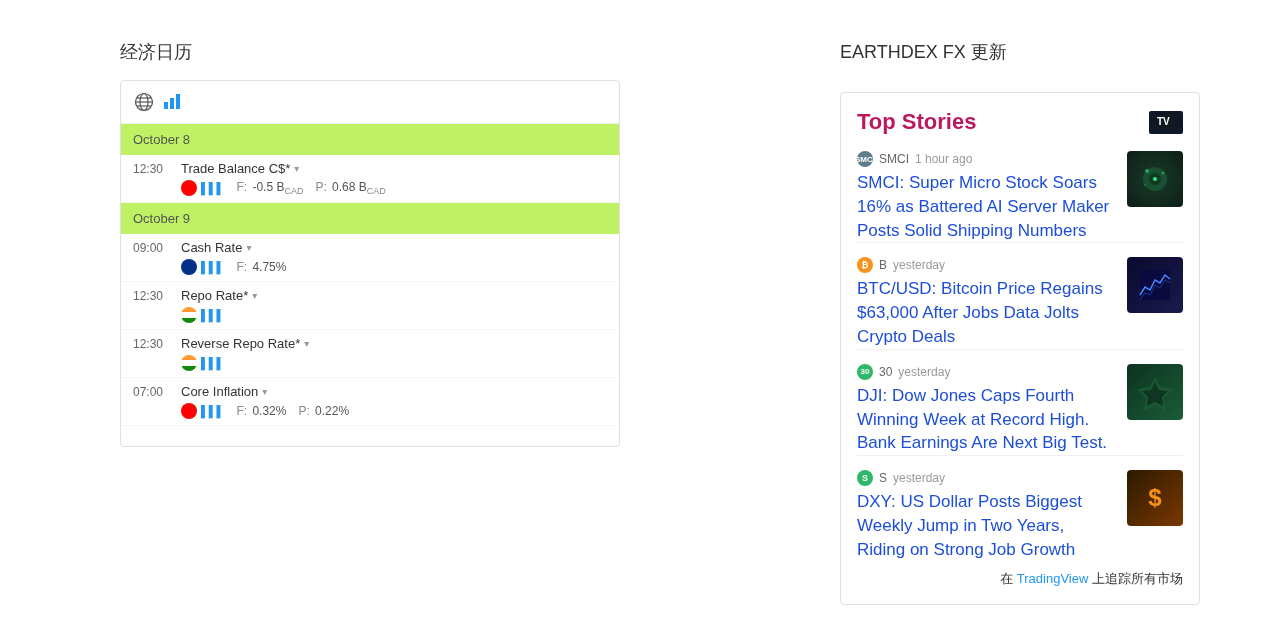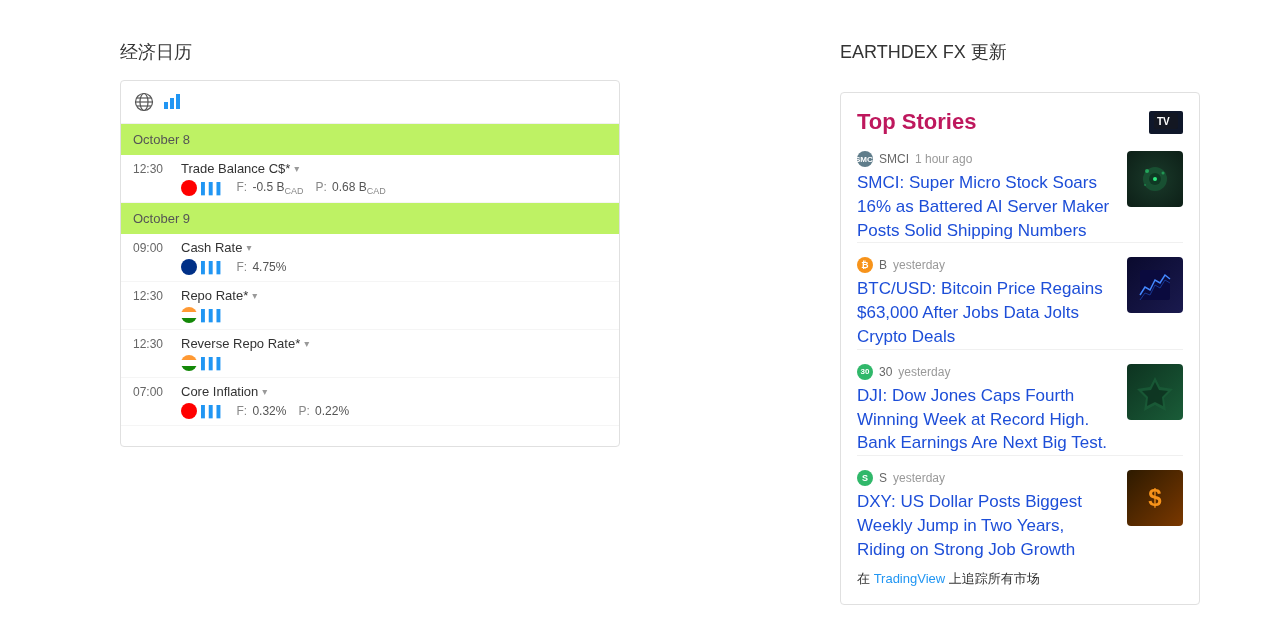--- a/index.html
+++ b/index.html
@@ -234,21 +234,21 @@
       display: flex;
       align-items: center;
       justify-content: center;
     }
     .thumb-dxy-symbol {
       font-size: 24px;
       color: #F7931A;
       font-weight: 700;
     }
     .news-footer {
-      text-align: left;
+      text-align: right;
       margin-top: 8px;
       font-size: 13px;
     }
     .news-footer a {
       color: #2196F3;
       text-decoration: none;
     }
 
     
     .flag-au-svg { display: inline-block; width: 16px; height: 16px; border-radius: 50%; background: #003087; vertical-align: middle; }

